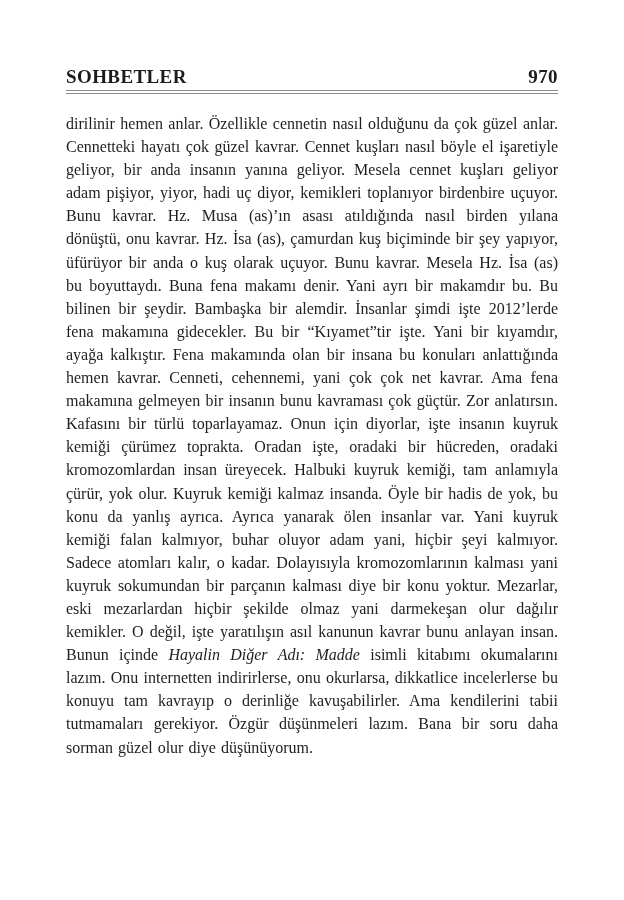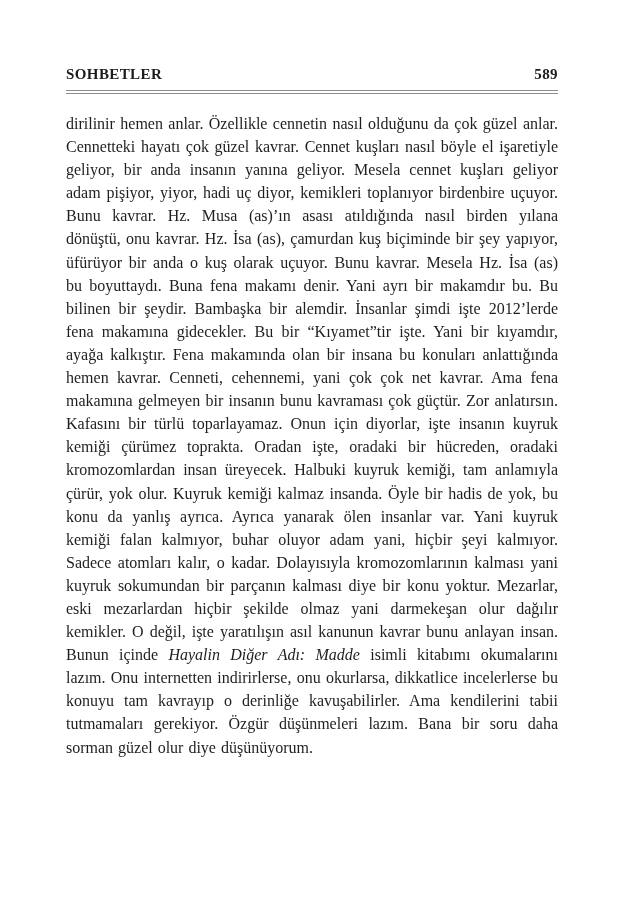--- a/index.html
+++ b/index.html
@@ -16,21 +16,21 @@
     font-family: "Liberation Serif", "DejaVu Serif", serif;
   }
   .running-header {
     position: absolute;
     left: 66px;
     right: 66px;
     top: 66px;
     display: flex;
     justify-content: space-between;
     align-items: baseline;
-    font-size: 15px;
+    font-size: 19px;
     font-weight: bold;
     letter-spacing: 0.4px;
     color: #1c1c1c;
   }
   .header-rule {
     position: absolute;
     left: 66px;
     right: 66px;
     top: 90px;
     height: 2px;
@@ -65,21 +65,21 @@
     font-weight: bold;
   }
 </style>
 </head>
 <body>
 
 <div class="page">
 
   <div class="running-header">
     <span>SOHBETLER</span>
-    <span>589</span>
+    <span>970</span>
   </div>
 
   <div class="header-rule"></div>
 
   <div class="body-text">
     <p class="paragraph-continue"><span>dirilinir hemen anlar. Özellikle cennetin nasıl olduğunu da çok güzel anlar. Cennetteki hayatı çok güzel kavrar. Cennet kuşları nasıl böyle el işaretiyle geliyor, bir anda insanın yanına geliyor. Mesela cennet kuşları geliyor adam pişiyor, yiyor, hadi uç diyor, kemikleri toplanıyor birdenbire uçuyor. Bunu kavrar. Hz. Musa (as)’ın asası atıldığında nasıl birden yılana dönüştü, onu kavrar. Hz. İsa (as), çamurdan kuş biçiminde bir şey yapıyor, üfürüyor bir anda o kuş olarak uçuyor. Bunu kavrar. Mesela Hz. İsa (as) bu boyuttaydı. Buna fena makamı denir. Yani ayrı bir makamdır bu. Bu bilinen bir şeydir. Bambaşka bir alemdir. İnsanlar şimdi işte 2012’lerde fena makamına gidecekler. Bu bir “Kıyamet”tir işte. Yani bir kıyamdır, ayağa kalkıştır. Fena makamında olan bir insana bu konuları anlattığında hemen kavrar. Cenneti, cehennemi, yani çok çok net kavrar. Ama fena makamına gelmeyen bir insanın bunu kavraması çok güçtür. Zor anlatırsın. Kafasını bir türlü toparlayamaz. Onun için diyorlar, işte insanın kuyruk kemiği çürümez toprakta. Oradan işte, oradaki bir hücreden, oradaki kromozomlardan insan üreyecek. Halbuki kuyruk kemiği, tam anlamıyla çürür, yok olur. Kuyruk kemiği kalmaz insanda. Öyle bir hadis de yok, bu konu da yanlış ayrıca. Ayrıca yanarak ölen insanlar var. Yani kuyruk kemiği falan kalmıyor, buhar oluyor adam yani, hiçbir şeyi kalmıyor. Sadece atomları kalır, o kadar. Dolayısıyla kromozomlarının kalması yani kuyruk sokumundan bir parçanın kalması diye bir konu yoktur. Mezarlar, eski mezarlardan hiçbir şekilde olmaz yani darmekeşan olur dağılır kemikler. O değil, işte yaratılışın asıl kanunun kavrar bunu anlayan insan. Bunun içinde </span><span class="book-title-italic">Hayalin Diğer Adı: Madde</span><span> isimli kitabımı okumalarını lazım. Onu internetten indirirlerse, onu okurlarsa, dikkatlice incelerlerse bu konuyu tam kavrayıp o derinliğe kavuşabilirler. Ama kendilerini tabii tutmamaları gerekiyor. Özgür düşünmeleri lazım. Bana bir soru daha sorman güzel olur diye düşünüyorum.</span></p>
 
   </div>
 
 </div>

